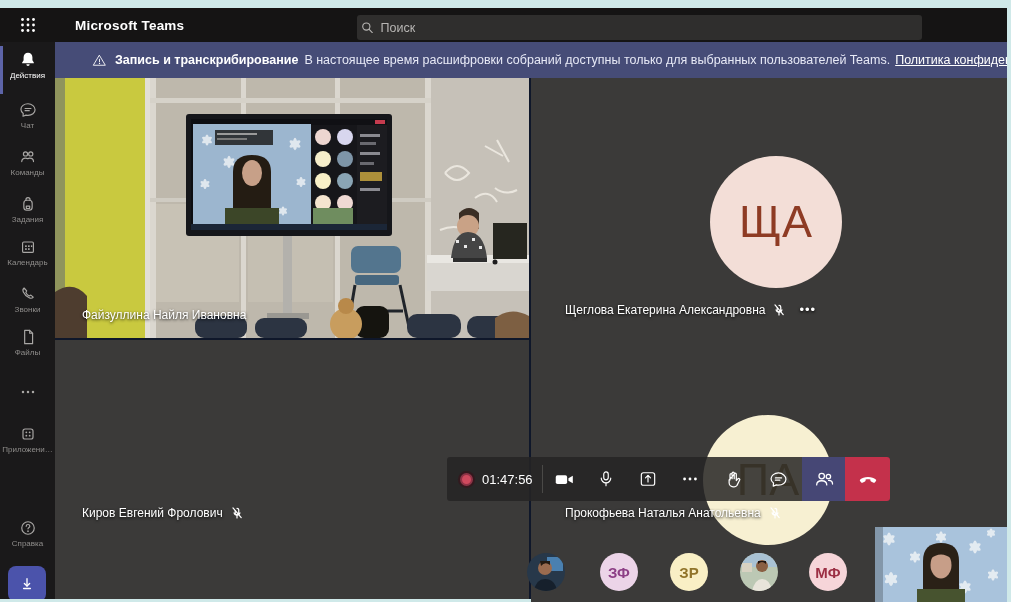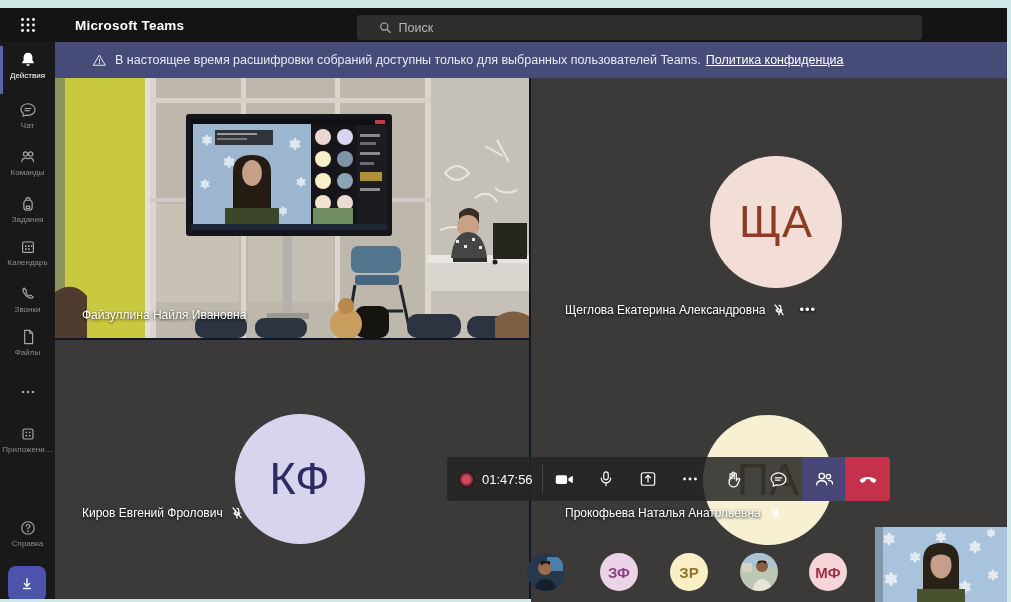--- a/index.html
+++ b/index.html
@@ -11,21 +11,21 @@
   
   .frame-top { left:0; top:0; width:1011px; height:8px; background:#cfe9e9; z-index:40; }
   .frame-right { left:1007px; top:0; width:4px; height:602px; background:#cfe9e9; z-index:40; }
   .frame-bottom { left:0; top:599px; width:531px; height:3px; background:#cfe9e9; z-index:40; }
 
   
   .topbar { left:0; top:8px; width:1007px; height:34px; background:#151414; z-index:30; display:flex; align-items:center; }
   .waffle { width:55px; height:34px; display:flex; align-items:center; justify-content:center; cursor:pointer; }
   .waffle svg { display:block; }
   .app-title { color:#fff; font-size:13.5px; font-weight:bold; margin-left:20px; letter-spacing:.2px; }
-  .searchbox { position:absolute; left:357px; top:7px; width:565px; height:25px; background:#2f2e2d; border-radius:3px; display:flex; align-items:center; padding:0 22px; }
+  .searchbox { position:absolute; left:357px; top:7px; width:565px; height:25px; background:#2f2e2d; border-radius:3px; display:flex; align-items:center; padding:0 4px; }
   .searchbox input { background:transparent; border:none; outline:none; color:#d8d6d4; font-size:12.5px; margin-left:7px; width:100%; font-family:"Liberation Sans",sans-serif; }
   .searchbox input::placeholder { color:#b8b6b4; opacity:1; }
 
   
   .banner { left:55px; top:42px; width:952px; height:36px; background:#464c77; z-index:25; display:flex; align-items:center; padding-left:37px; overflow:hidden; white-space:nowrap; color:#fff; font-size:12.5px; }
   .banner .warn { margin-right:8px; flex:0 0 auto; display:flex; }
   .banner b { font-weight:bold; margin-right:6px; }
   .banner .msg { color:#e7e9f6; margin-right:5px; }
   .banner a { color:#fff; text-decoration:underline; cursor:pointer; }
 
@@ -104,20 +104,21 @@
   </div>
 
   <div class="abs banner">
     <span class="warn">
       <svg width="15" height="15" viewBox="0 0 24 24" style="color:#fff">
         <path class="stroke" d="M12 4 L21.3 19.6 H2.7 Z"></path>
         <line class="stroke" x1="12" y1="10" x2="12" y2="14"></line>
         <circle cx="12" cy="16.7" r="1" fill="#fff"></circle>
       </svg>
     </span>
+    <b>Запись и транскрибирование</b>
     <span class="msg">В настоящее время расшифровки собраний доступны только для выбранных пользователей Teams.</span>
     <a>Политика конфиденциа</a>
   </div>
 
   <div class="abs tile tile-tl">
     <svg width="474" height="260" viewBox="0 0 474 260">
       <defs>
         <g id="fl">
             <g fill="#e9eef3" opacity="0.88">
           <ellipse rx="2" ry="5.6"></ellipse>
@@ -239,21 +240,20 @@
       <svg width="14" height="14" viewBox="0 0 16 16" style="color:#fff">
         <path class="stroke" d="M8 2.6 a2 2 0 0 1 2 2 V8 a2 2 0 0 1 -3.6 1.2 M6 5.2 V8"></path>
         <path class="stroke" d="M4.7 7.8 a3.4 3.4 0 0 0 6.6 0 M8 11.3 V13.6"></path>
         <line class="stroke" x1="3.4" y1="2.2" x2="12.8" y2="13.2"></line>
       </svg>
       <span class="menu-dots">•••</span>
     </div>
   </div>
 
   <div class="abs tile tile-bl">
-    <div class="avatar-big" style="left: 180px; top: 74px; width: 130px; height: 130px; background: rgb(215, 213, 237); color: rgb(47, 42, 99);">КФ</div>
     <div class="name-row" style="left:27px; top:166px;text-align:right;">
       <span>Киров Евгений Фролович</span>
       <svg width="14" height="14" viewBox="0 0 16 16" style="color:#fff">
         <path class="stroke" d="M8 2.6 a2 2 0 0 1 2 2 V8 a2 2 0 0 1 -3.6 1.2 M6 5.2 V8"></path>
         <path class="stroke" d="M4.7 7.8 a3.4 3.4 0 0 0 6.6 0 M8 11.3 V13.6"></path>
         <line class="stroke" x1="3.4" y1="2.2" x2="12.8" y2="13.2"></line>
       </svg>
     </div>
   </div>
 

